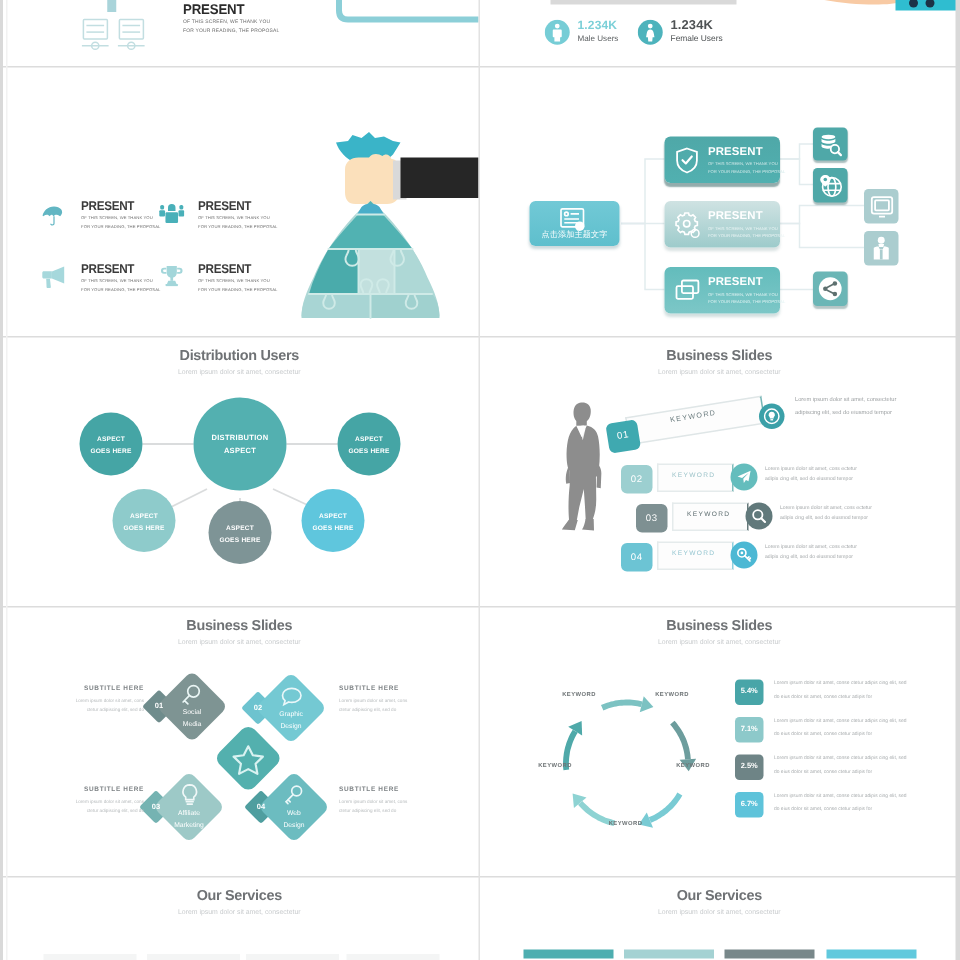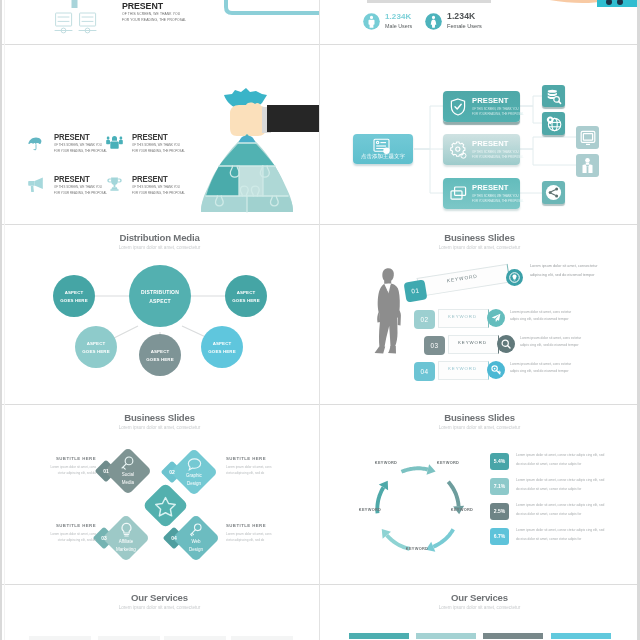--- a/index.html
+++ b/index.html
@@ -275,21 +275,21 @@
             <line x1="6.1" y1="7.8" x2="10.8" y2="5.4"></line>
             <line x1="6.1" y1="9.3" x2="10.8" y2="11.6"></line>
           </g>
       </svg>
     </div>
   </div>
 
   <div class="hline" style="top:44px"></div>
 
   <div class="cell" id="r2c0" style="left:0;top:225px">
-    <div class="abs ctr" style="left:0;top:7px;width:319px;font-size:9.6px;font-weight:bold;color:#6f7275;letter-spacing:-0.2px">Distribution Media</div>
+    <div class="abs ctr" style="left:0;top:7px;width:319px;font-size:9.6px;font-weight:bold;color:#6f7275;letter-spacing:-0.2px">Distribution Users</div>
     <div class="abs ctr" style="left:0;top:20px;width:319px;font-size:4.6px;color:#c8cbcd">Lorem ipsum dolor sit amet, consectetur</div>
     <svg class="abs" style="left:0;top:0" width="319" height="180" viewBox="0 0 319 180">
       <g stroke="#dadcdd" stroke-width="1.2" fill="none">
         <line x1="95" y1="71" x2="129" y2="71"></line>
         <line x1="191" y1="71" x2="225" y2="71"></line>
         <line x1="138" y1="101" x2="110" y2="115"></line>
         <line x1="160" y1="107" x2="160" y2="122"></line>
         <line x1="182" y1="101" x2="210" y2="114"></line>
       </g>
       <circle cx="160" cy="71" r="31" fill="#53b0b0"></circle>

